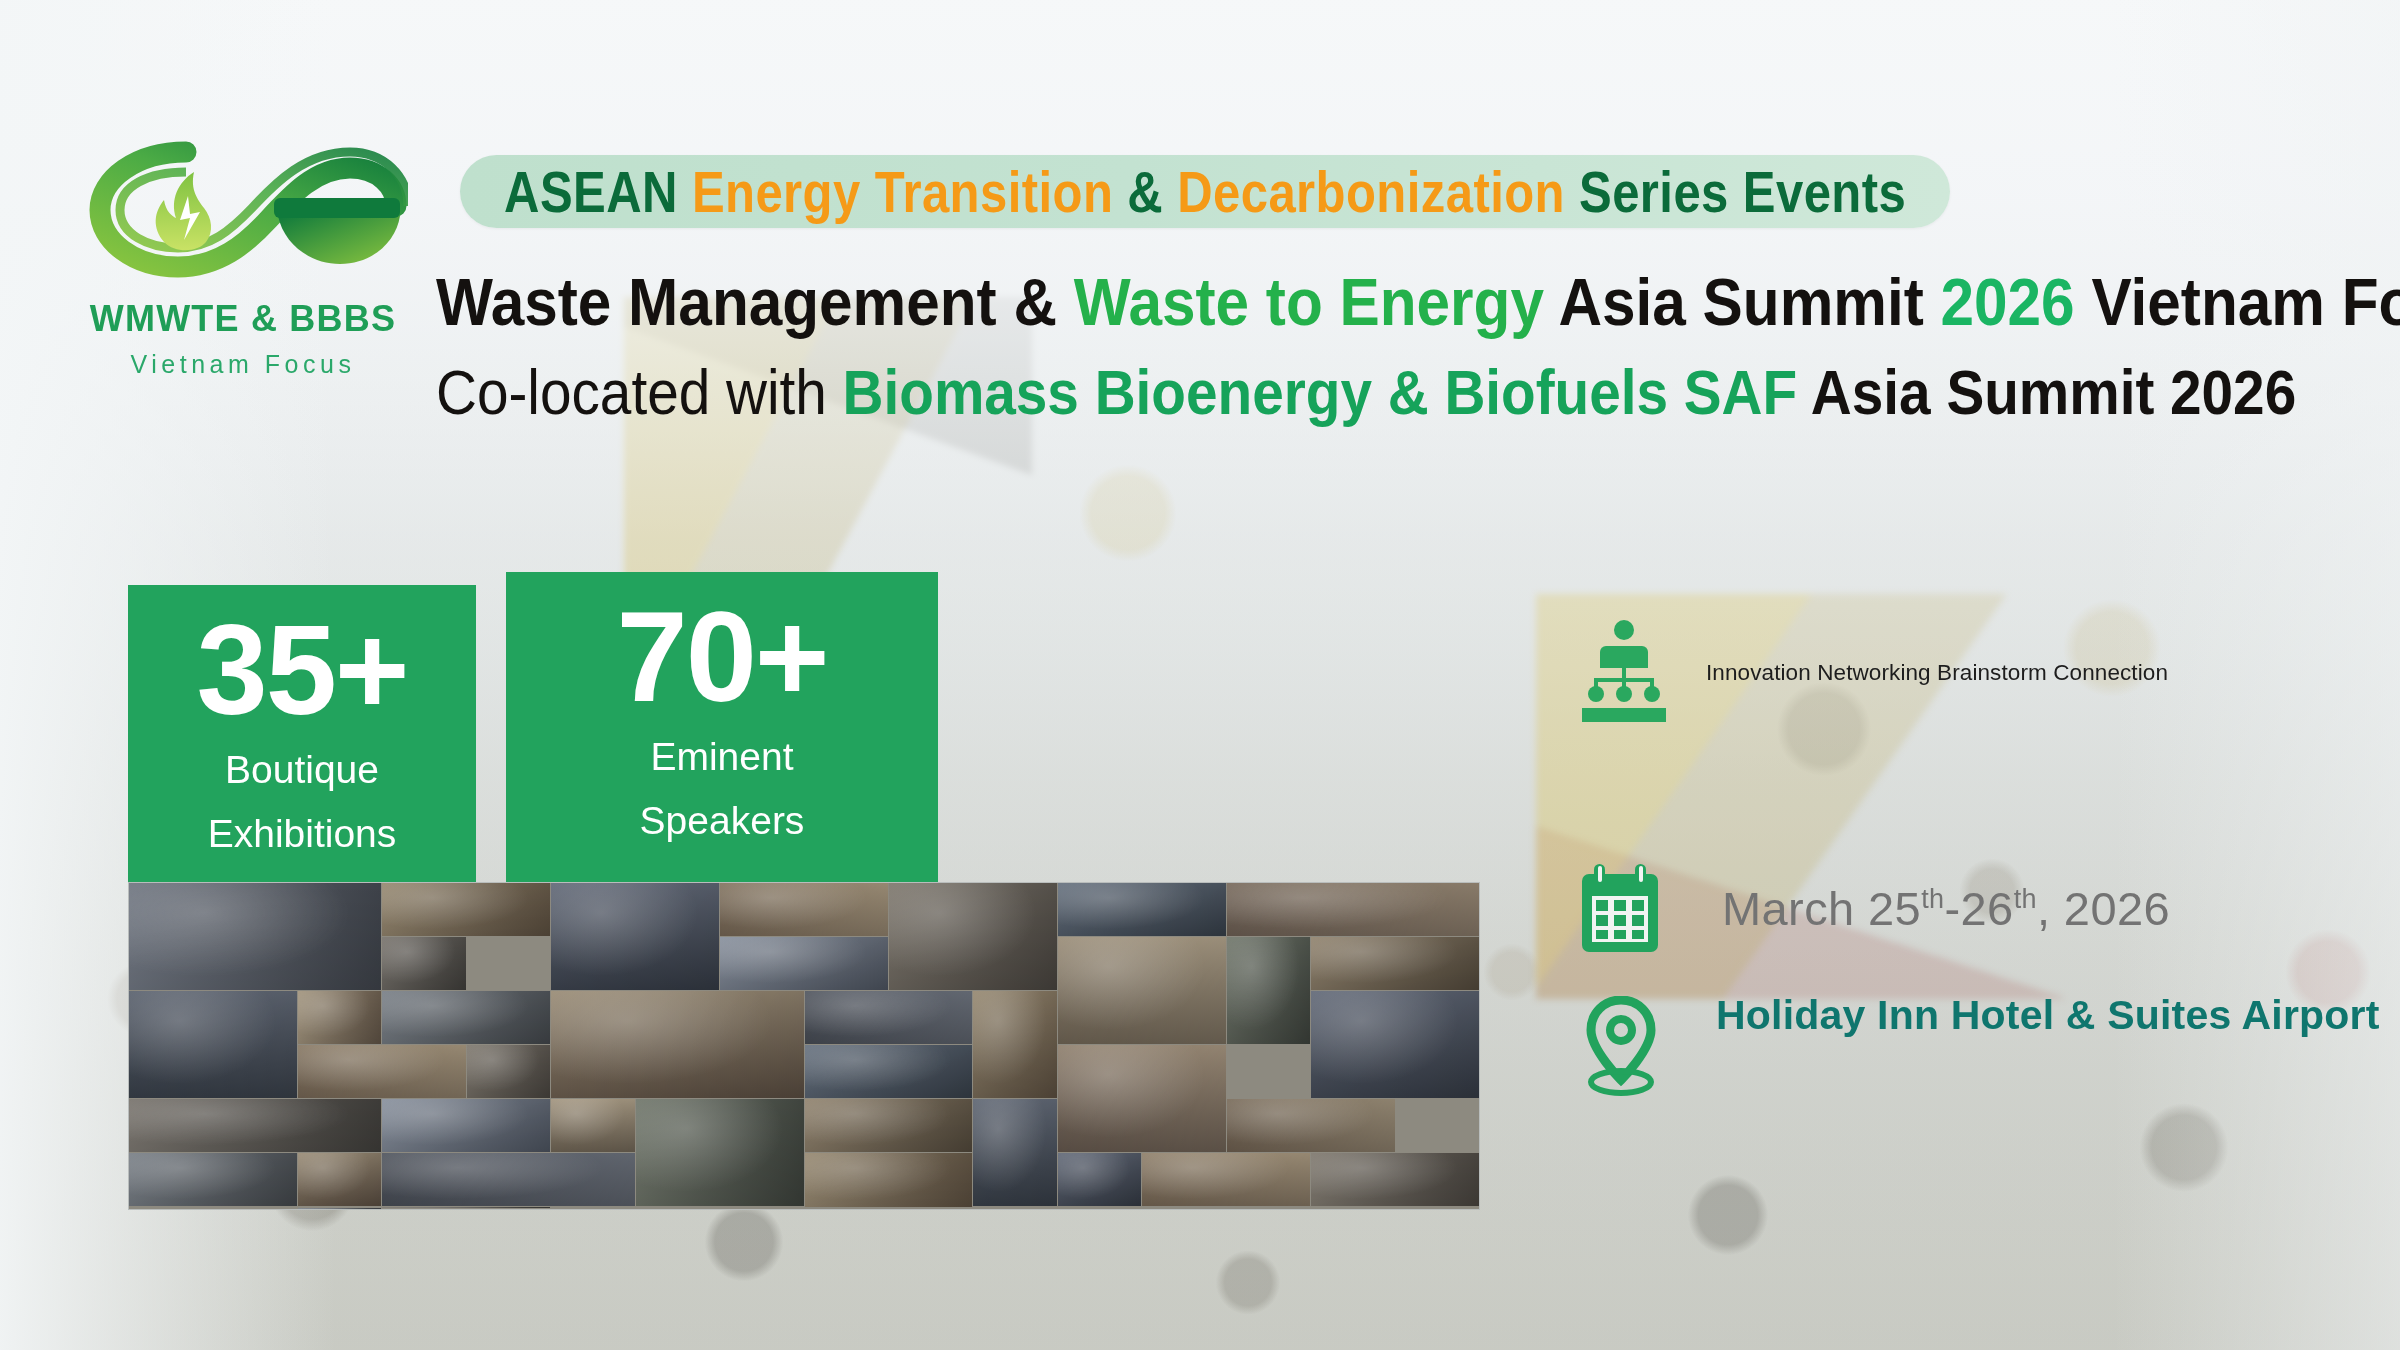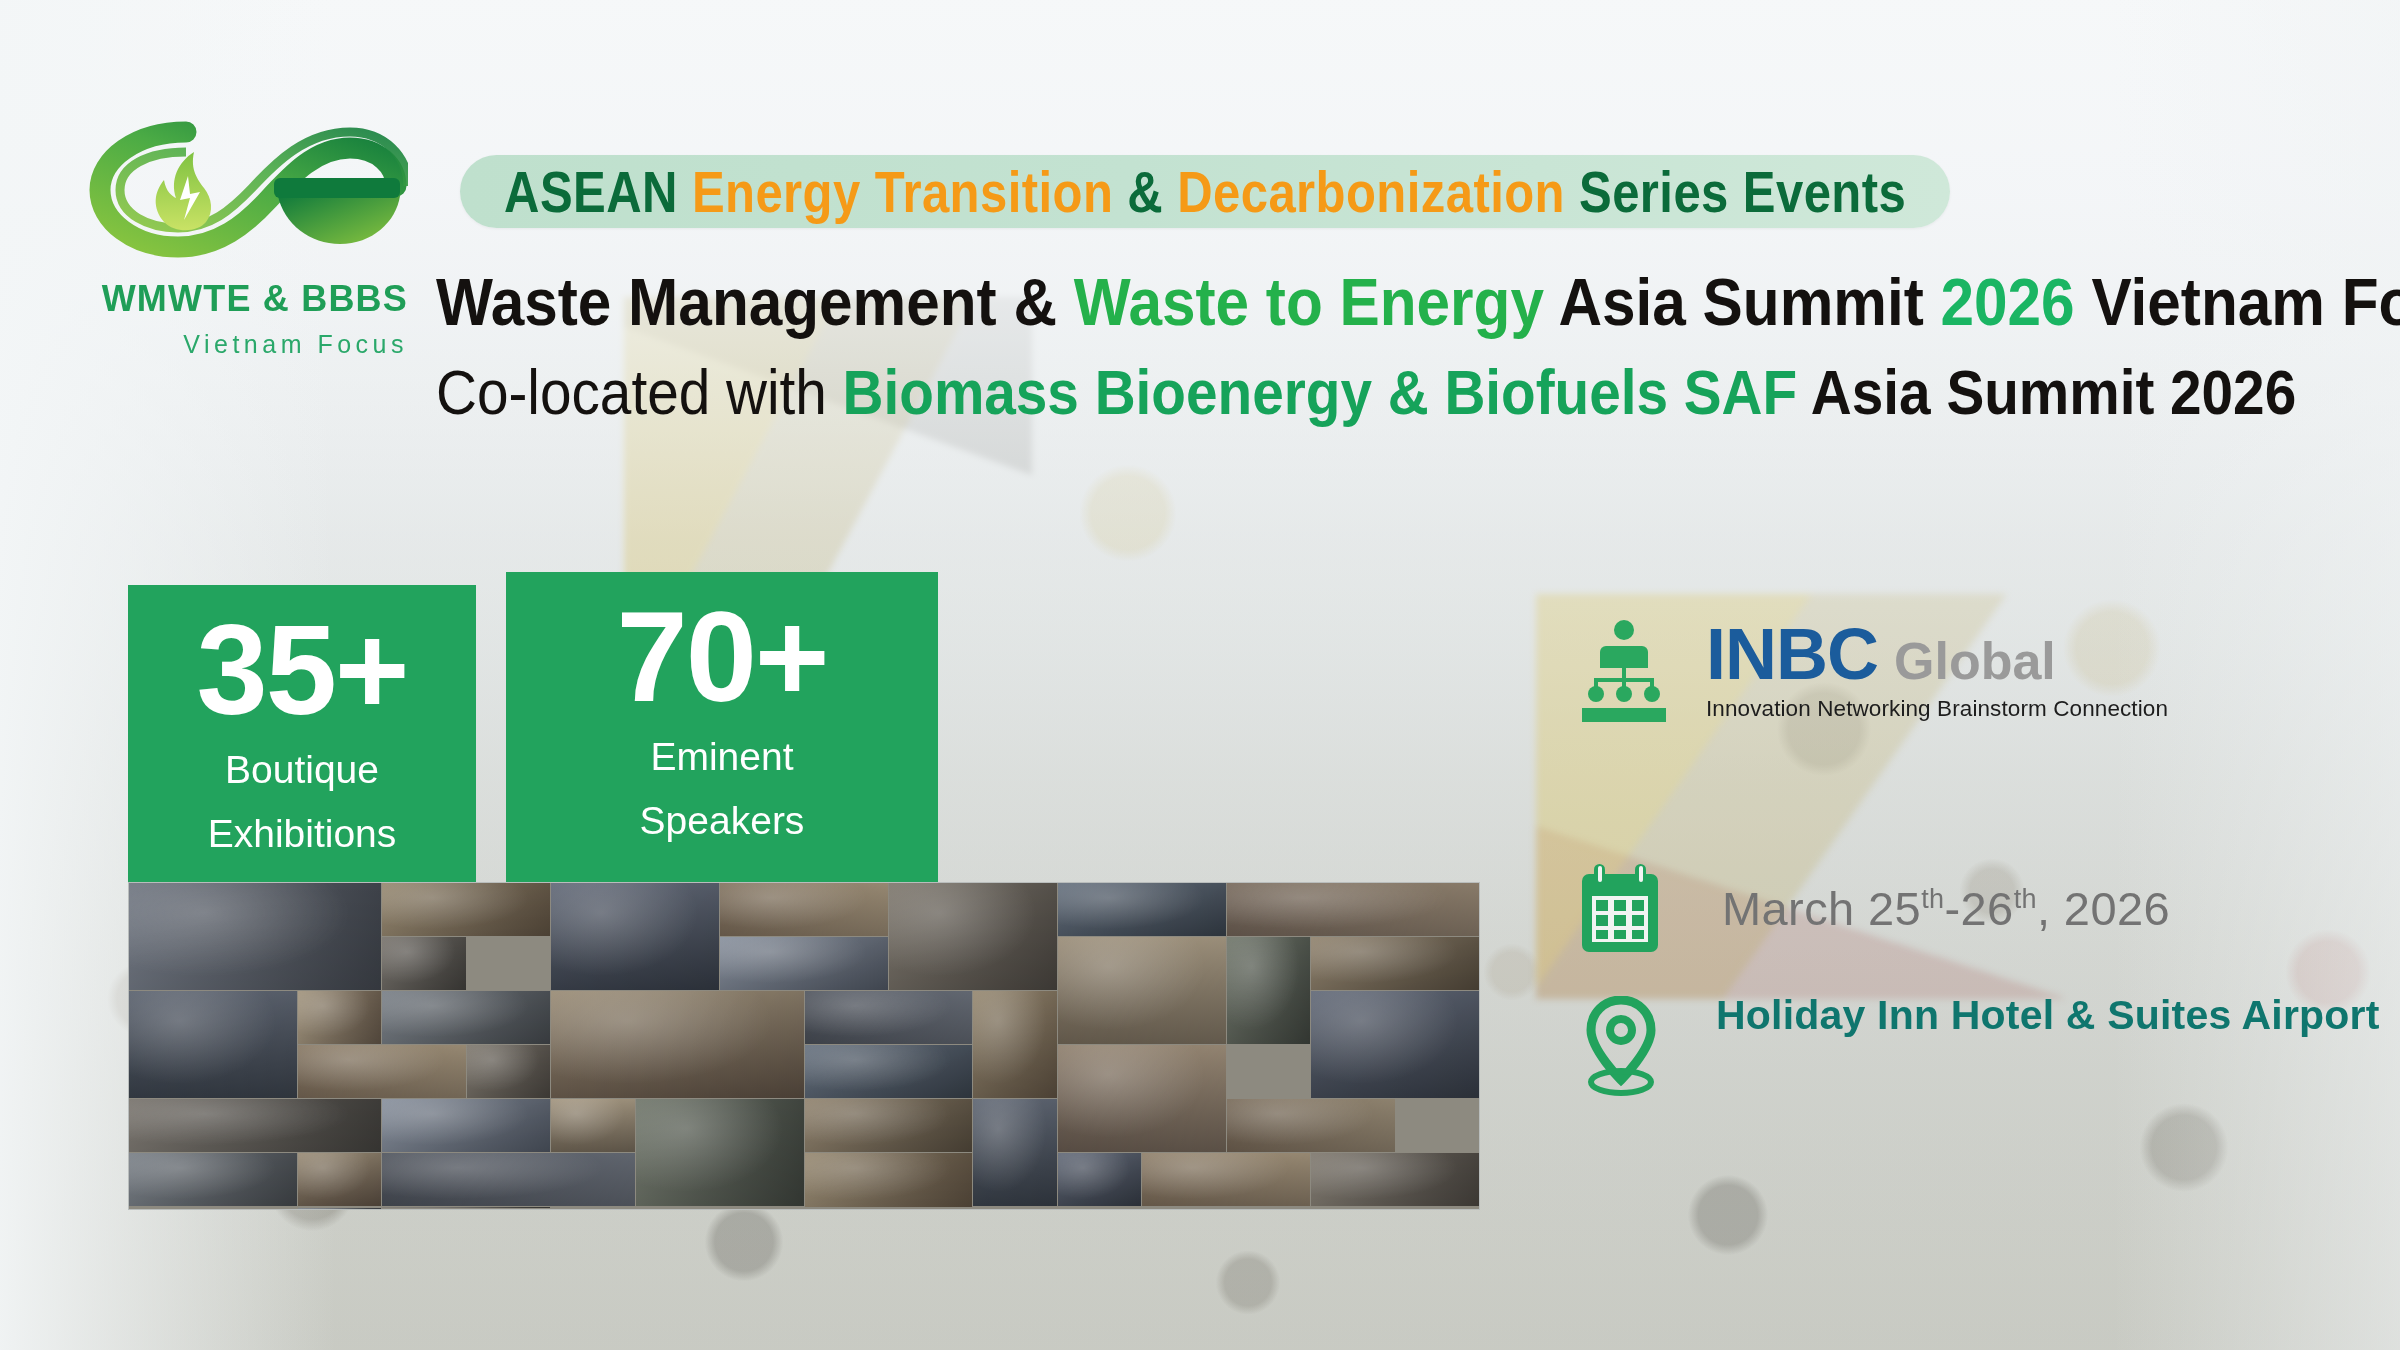--- a/index.html
+++ b/index.html
@@ -63,21 +63,21 @@
                      rgba(228,231,230,.30) 58%, rgba(220,222,218,.24) 80%,
                      rgba(214,216,210,.28) 100%);
   }
   .bg-vignette-l { left:0; top:0; width:14%; height:100%; position:absolute;
     background:linear-gradient(90deg, rgba(243,246,247,.92), rgba(243,246,247,0)); }
   .bg-vignette-r { right:0; top:0; width:12%; height:100%; position:absolute;
     background:linear-gradient(270deg, rgba(240,243,244,.55), rgba(240,243,244,0)); }
 
   
   .logo-block {
-    position:absolute; left:78px; top:104px; width:330px; text-align:right;
+    position:absolute; left:78px; top:124px; width:330px; text-align:center;
   }
   .logo-mark { width:330px; height:160px; display:block; }
   .logo-name {
     font-size:36px; font-weight:bold; color:#1f9e57; letter-spacing:1.2px;
     margin-top:14px; white-space:nowrap;
   }
   .logo-sub {
     font-size:25px; color:#2aa86a; letter-spacing:4.5px; margin-top:10px; white-space:nowrap;
   }
 
@@ -324,24 +324,20 @@
       <rect x="44" y="60" width="4" height="10" fill="#2aa85f"></rect>
       <rect x="72" y="60" width="4" height="10" fill="#2aa85f"></rect>
       <circle cx="18" cy="76" r="8" fill="#2aa85f"></circle>
       <path d="M4 90 h28 v14 h-28 a0 0 0 0 1 0 0 z" fill="#2aa85f"></path>
       <circle cx="46" cy="76" r="8" fill="#2aa85f"></circle>
       <path d="M32 90 h28 v14 h-28 z" fill="#2aa85f"></path>
       <circle cx="74" cy="76" r="8" fill="#2aa85f"></circle>
       <path d="M60 90 h28 v14 h-28 z" fill="#2aa85f"></path>
     </svg>
     <div class="inbc-text">
-      <div class="inbc-title">
-        <span class="inbc-main">INBC</span>
-        <span class="inbc-global">Global</span>
-      </div>
       <div class="inbc-tag">Innovation Networking Brainstorm Connection</div>
     </div>
   </div>
 
   <div class="date-row">
     <svg class="cal-icon" viewBox="0 0 84 92">
       <rect x="16" y="2" width="11" height="20" rx="5.5" fill="#22a35d"></rect>
       <rect x="57" y="2" width="11" height="20" rx="5.5" fill="#22a35d"></rect>
       <rect x="4" y="12" width="76" height="78" rx="7" fill="#22a35d"></rect>
       <rect x="14" y="34" width="56" height="46" fill="#f1f4f2"></rect>

